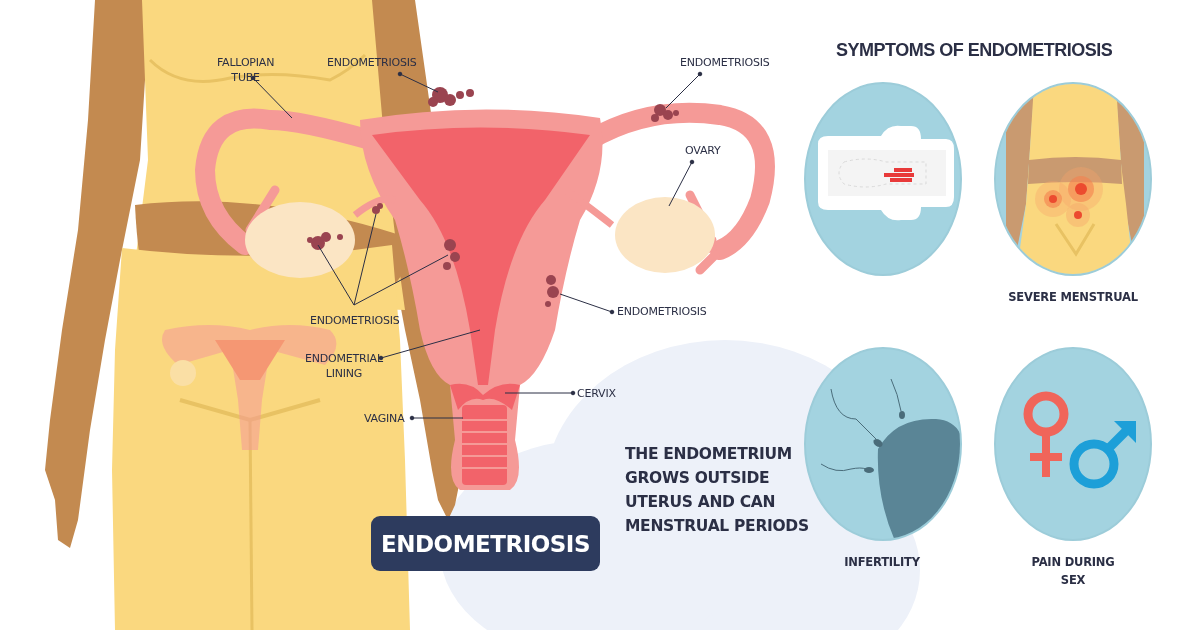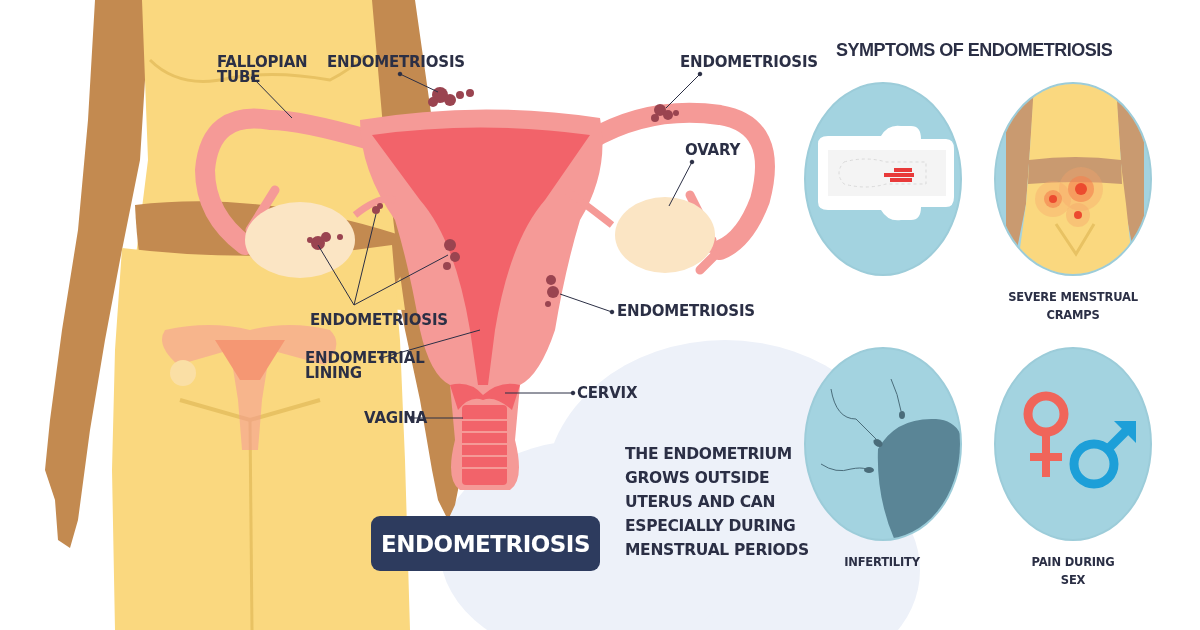--- a/index.html
+++ b/index.html
@@ -1,18 +1,18 @@
 <!DOCTYPE html>
 <html><head>
 <meta charset="utf-8">
 <style>
   html,body{margin:0;padding:0;}
   body{width:1200px;height:630px;overflow:hidden;background:#ffffff;position:relative;font-family:"Liberation Sans",sans-serif;}
   .abs{position:absolute;}
-  .lbl{position:absolute;font-family:"DejaVu Sans",sans-serif;font-weight:bold;font-size:15px;color:#2b2f45;letter-spacing:-0.2px;line-height:15px;white-space:nowrap;}
+  .lbl{position:absolute;font-family:"DejaVu Sans",sans-serif;font-weight:normal;font-size:11px;color:#2b2f45;letter-spacing:-0.2px;line-height:15px;white-space:nowrap;text-align:center;}
   .cloud{position:absolute;background:#edf1f9;border-radius:50%;}
   .title-badge{position:absolute;left:371px;top:516px;width:229px;height:55px;background:#2d3b5e;border-radius:9px;color:#fff;font-family:"DejaVu Sans",sans-serif;font-weight:bold;font-size:23px;display:flex;align-items:center;justify-content:center;letter-spacing:-0.5px;}
   .desc{position:absolute;left:625px;top:442px;font-family:"DejaVu Sans",sans-serif;font-weight:bold;font-size:15.5px;line-height:24px;color:#2b2f45;letter-spacing:-0.3px;}
   .desc div{white-space:nowrap;}
   .sym-title{position:absolute;left:836px;top:40px;font-family:Liberation Sans, sans-serif;font-weight:bold;font-size:18px;color:#2b2f45;letter-spacing:-0.5px;white-space:nowrap;}
   .sym-circle{position:absolute;width:158px;height:194px;border-radius:50%;background:#a3d3e0;overflow:hidden;border:2px solid #9cccd9;box-sizing:border-box;}
   .sym-label{position:absolute;width:200px;text-align:center;font-family:"DejaVu Sans",sans-serif;font-weight:bold;font-size:11.5px;line-height:18px;color:#2b2f45;letter-spacing:-0.2px;}
 </style>
 </head>
 <body>
@@ -149,21 +149,20 @@
 </div>
 <div class="lbl" style="left:577px;top:386px;">CERVIX</div>
 <div class="lbl" style="left:364px;top:411px;">VAGINA</div>
 
 <div class="title-badge">ENDOMETRIOSIS</div>
 
 <div class="desc">
   <div>THE ENDOMETRIUM</div>
   <div>GROWS OUTSIDE</div>
   <div>UTERUS AND CAN</div>
-  <div>ESPECIALLY DURING</div>
   <div>MENSTRUAL PERIODS</div>
 </div>
 
 <div class="sym-title">SYMPTOMS OF ENDOMETRIOSIS</div>
 
 <div class="sym-circle" style="left:804px;top:82px;">
   <svg width="158" height="194" viewBox="0 0 158 194">
     <path d="M12 60 Q12 52 22 52 L75 52 Q82 40 95 42 L105 42 Q115 42 115 55 L140 55 Q148 55 148 65 L148 113 Q148 123 140 123 L115 123 Q115 136 105 136 L95 136 Q82 138 75 126 L22 126 Q12 126 12 118 Z" fill="#ffffff"></path>
     <path d="M22 66 L140 66 L140 112 L22 112 Z" fill="#f4f4f4"></path>
     <path d="M38 78 Q60 72 80 78 L120 78 L120 100 L80 100 Q60 106 38 100 Q28 89 38 78 Z" fill="none" stroke="#d9d9d9" stroke-dasharray="3 3"></path>
@@ -190,21 +189,20 @@
     <circle cx="85" cy="105" r="6" fill="#ec4b2f"></circle>
     <circle cx="57" cy="115" r="18" fill="#f6a46a" opacity="0.35"></circle>
     <circle cx="57" cy="115" r="9" fill="#f4804f" opacity="0.6"></circle>
     <circle cx="57" cy="115" r="4" fill="#ec4b2f"></circle>
     <circle cx="82" cy="131" r="12" fill="#f6a46a" opacity="0.4"></circle>
     <circle cx="82" cy="131" r="4" fill="#ec4b2f"></circle>
   </svg>
 </div>
 <div class="sym-label" style="left:973px;top:288px;">
   <div>SEVERE MENSTRUAL</div>
-  <div>CRAMPS</div>
 </div>
 
 <div class="sym-circle" style="left:804px;top:347px;">
   <svg width="158" height="194" viewBox="0 0 158 194">
     <path d="M72 100 Q90 68 130 70 Q160 72 158 110 L158 194 L90 194 Q70 150 72 100 Z" fill="#5a8596"></path>
     <g stroke="#4a6c7a" stroke-width="1" fill="none">
       <path d="M25 40 Q30 70 50 70 Q60 80 70 90"></path>
       <path d="M85 30 Q92 45 95 62"></path>
       <path d="M15 115 Q30 125 45 120 Q55 118 60 120"></path>
     </g>

